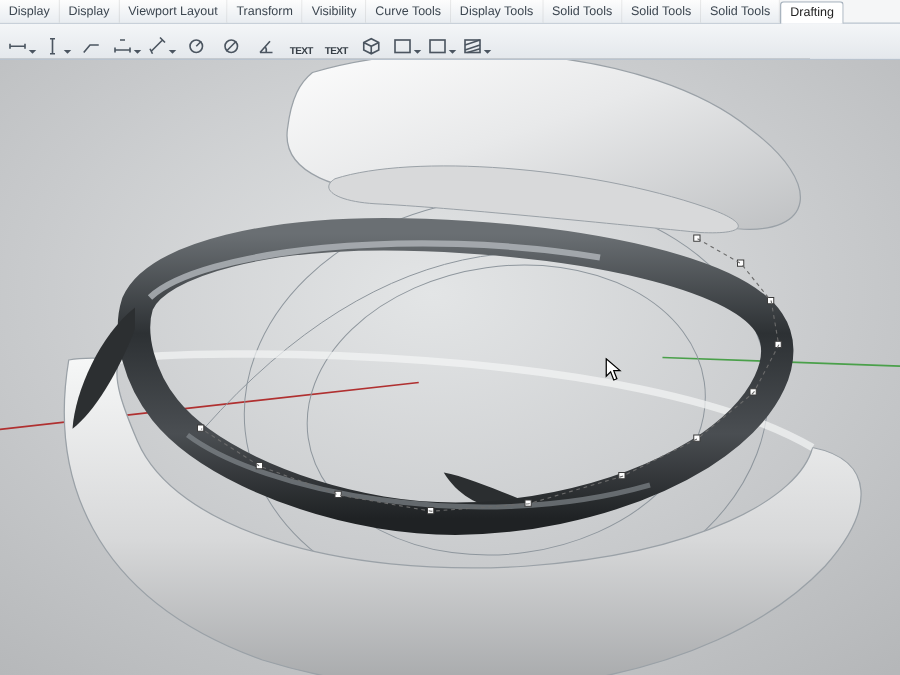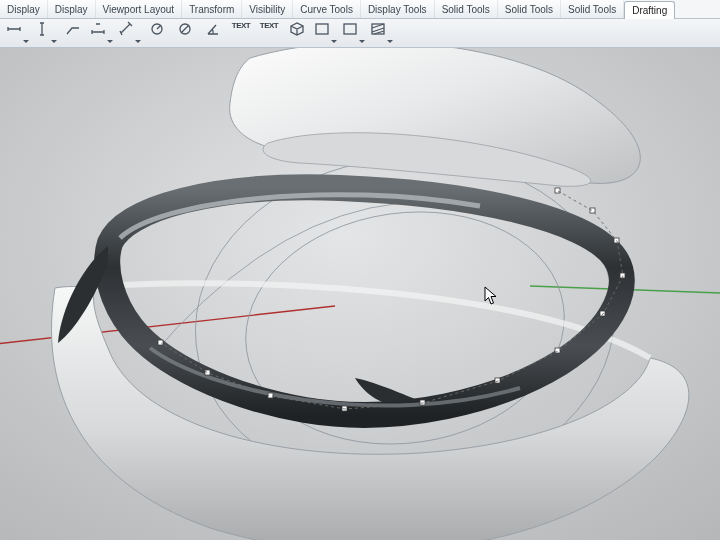--- a/index.html
+++ b/index.html
@@ -3,21 +3,21 @@
 <meta charset="utf-8">
 <style>
   html,body{margin:0;padding:0;width:720px;height:540px;overflow:hidden;font-family:Tahoma,Arial,sans-serif;font-size:10px;color:#333;background:#fff}
   .app{width:648px;height:540px;position:relative;background:#737373}
   
   .menubar{position:absolute;left:0;top:0;width:720px;height:18px;display:flex;align-items:stretch;background:#f5f6f7;border-bottom:1px solid #b9c3ce;z-index:10}
   .tab{position:relative;padding:0 7px;display:flex;align-items:center;font-size:10px;color:#3c4650;border-right:1px solid rgba(0,0,0,.07);background:linear-gradient(#fdfdfd,#e9edf1);cursor:default;white-space:nowrap}
   .tab.active{background:#fff;border:1px solid #a9b4bf;border-bottom:none;border-top-left-radius:3px;border-top-right-radius:3px;top:1px;height:17px;z-index:2;color:#222;font-weight:500}
   
   .toolbar{position:absolute;left:0;top:18px;width:720px;height:30px;background:linear-gradient(#f4f6f8,#e4e8ec);border-bottom:1px solid #b9c3ce;display:flex;align-items:center;padding:0 4px;box-sizing:border-box;z-index:9}
-  .tbtn{width:24px;height:24px;margin-right:2px;border:1px solid transparent;border-radius:2px;display:flex;align-items:flex-start;justify-content:center;color:#4b5560}
+  .tbtn{width:24px;height:24px;margin-right:2px;border:1px solid transparent;border-radius:2px;display:flex;align-items:flex-end;justify-content:center;color:#4b5560}
   .tbtn svg{width:16px;height:16px;stroke:#4b5560;stroke-width:1.3;fill:none}
   .tbtn.txt{font-size:8px;font-weight:600;letter-spacing:-.5px;color:#384048}
   .tbtn.ico-rect svg rect{stroke:#4b5560;fill:none}
   
   .tbtn .caret{position:relative;width:0;height:0;border-left:3px solid transparent;border-right:3px solid transparent;border-top:3px solid #4b5560;margin-left:1px;align-self:flex-end;margin-bottom:2px}
   
   .viewport{position:absolute;left:0;top:48px;width:720px;height:492px;overflow:hidden}
   .viewport svg{width:720px;height:492px;display:block}
   
   .cursor{position:absolute;left:484px;top:286px;width:14px;height:20px;z-index:5;pointer-events:none}

